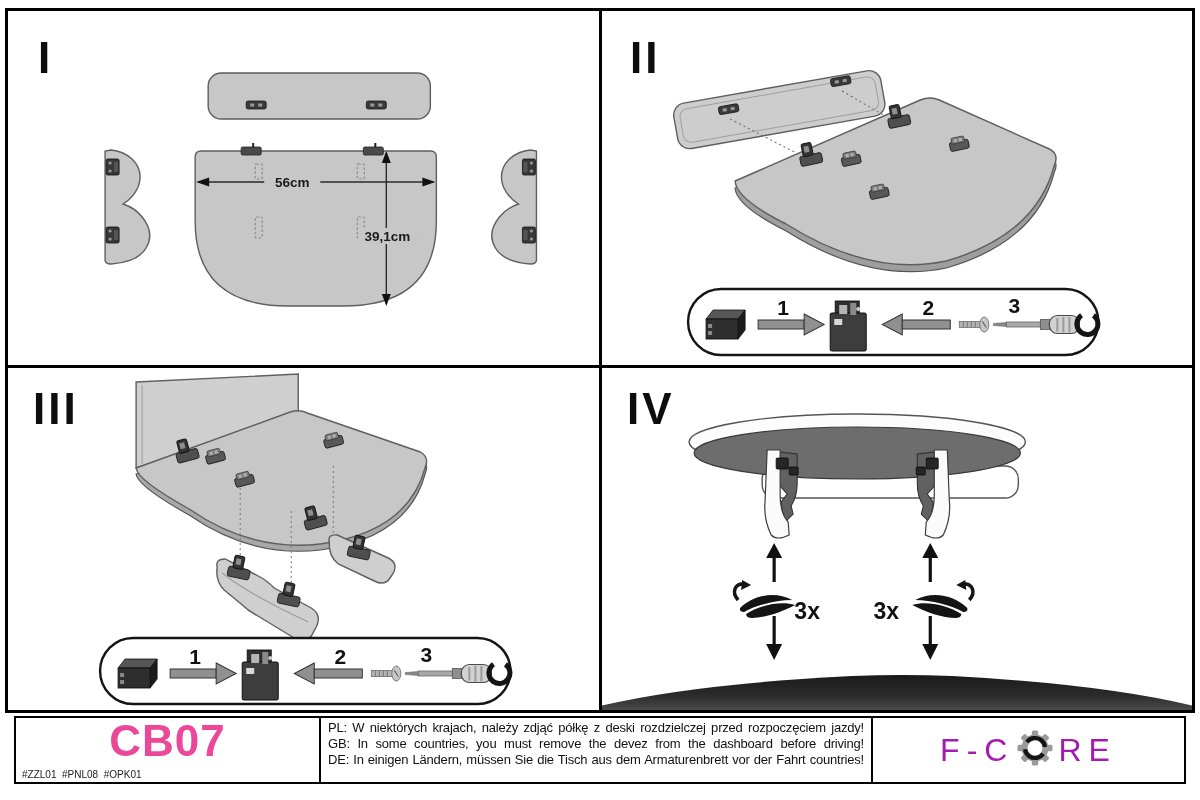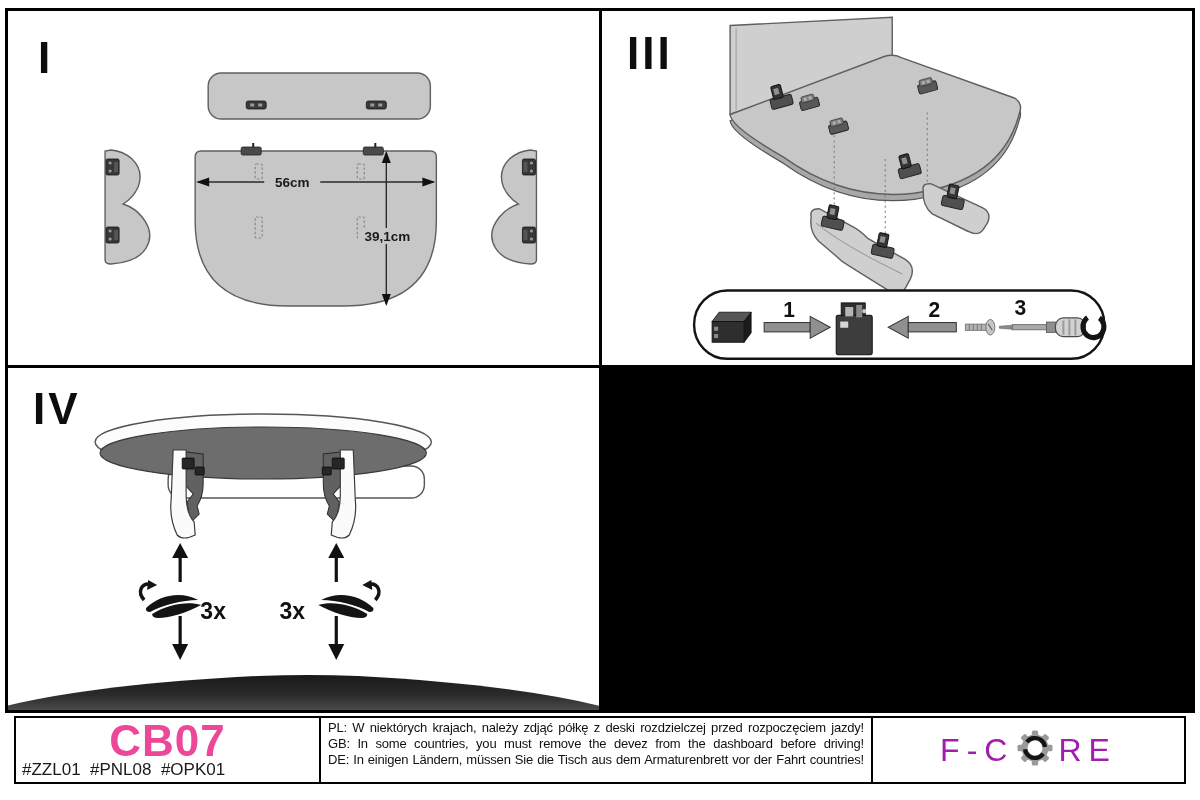--- a/index.html
+++ b/index.html
@@ -25,21 +25,21 @@
     display:flex;border:2px solid #000;background:#fff;box-sizing:border-box;
   }
   .fcell{box-sizing:border-box;height:100%;position:relative;}
   .fcell + .fcell{border-left:2px solid #000;}
   .model-cell{width:303px;}
   .model{
     position:absolute;top:-2px;left:0;right:0;text-align:center;
     font-size:44px;font-weight:800;letter-spacing:1px;color:#ec4899;
   }
   .codes{
-    position:absolute;left:6px;bottom:2px;font-size:17px;color:#1a1a1a;white-space:pre;
+    position:absolute;left:6px;bottom:2px;font-size:10px;color:#1a1a1a;white-space:pre;
   }
   .warn-cell{width:552px;padding:2px 7px 0 7px;}
   .warn{
     font-size:13px;line-height:16px;color:#111;white-space:nowrap;
     text-align:justify;text-align-last:justify;letter-spacing:-0.2px;
   }
   .brand-cell{flex:1;display:flex;align-items:center;justify-content:center;}
   .brand{display:flex;align-items:center;gap:2px;}
   .brand span{
     font-size:32px;font-weight:400;letter-spacing:7px;color:#a21caf;
@@ -198,20 +198,51 @@
 
       <g id="p1-bracket">
         <path d="M97,140 L97,249 Q97,253 103,253 Q130,251 138,237 Q147,222 134,206 Q127,197 115,193 Q125,187 130,176 Q136,160 124,148 Q115,140 103,139 Z" fill="#c7c7c7" stroke="#5f5f5f" stroke-width="1.4"></path>
         <use href="#clip-side" transform="translate(98,148)"></use>
         <use href="#clip-side" transform="translate(98,216)"></use>
       </g>
       <use href="#p1-bracket" transform="translate(625,0) scale(-1,1)"></use>
     </svg>
   </div>
 
+  <div class="panel">
+    <svg viewBox="0 0 590 354" preserveAspectRatio="none">
+      <text class="numeral" x="28" y="62">II</text>
+
+      <g>
+        <g transform="rotate(-10 175 98)">
+          <rect x="72" y="76" width="210" height="46" rx="12" fill="#cdcdcd" stroke="#5f5f5f" stroke-width="1.4"></rect>
+          <rect x="78" y="82" width="198" height="34" rx="8" fill="none" stroke="#9f9f9f" stroke-width="1"></rect>
+        </g>
+        <use href="#clip-flat" transform="translate(116,96) rotate(-10)"></use>
+        <use href="#clip-flat" transform="translate(228,68) rotate(-10)"></use>
+      </g>
+
+      <g stroke="#666" stroke-width="1" stroke-dasharray="2 3">
+        <line x1="128" y1="108" x2="198" y2="144"></line>
+        <line x1="240" y1="80" x2="288" y2="108"></line>
+      </g>
+
+      <g>
+        <path d="M133,170 L318,89 Q328,85 337,89 L447,138 Q457,143 452,154 Q434,224 344,250 Q268,266 184,213 Q134,188 133,170 Z" transform="translate(0,7)" fill="#9e9e9e" stroke="#555" stroke-width="1.2"></path>
+        <path d="M133,170 L318,89 Q328,85 337,89 L447,138 Q457,143 452,154 Q434,224 344,250 Q268,266 184,213 Q134,188 133,170 Z" fill="#c7c7c7" stroke="#5f5f5f" stroke-width="1.4"></path>
+        <use href="#clip-3d-big" transform="translate(196,140) rotate(-12)"></use>
+        <use href="#clip-3d-small" transform="translate(238,143) rotate(-12)"></use>
+        <use href="#clip-3d-big" transform="translate(284,102) rotate(-12)"></use>
+        <use href="#clip-3d-small" transform="translate(346,128) rotate(-12)"></use>
+        <use href="#clip-3d-small" transform="translate(266,176) rotate(-12)"></use>
+      </g>
+
+      <use href="#hw-legend" transform="translate(86,278)"></use>
+    </svg>
+  </div>
 
   <div class="panel">
     <svg viewBox="0 0 590 342" preserveAspectRatio="none">
       <text class="numeral" x="25" y="56">III</text>
 
       <g>
         <path d="M128,14 L290,6 L290,46 L128,100 Z" fill="#cfcfcf" stroke="#5f5f5f" stroke-width="1.4"></path>
         <line x1="134" y1="17" x2="134" y2="96" stroke="#9f9f9f" stroke-width="1"></line>
         <path d="M128,100 L282,44 Q291,41 299,45 L412,84 Q421,89 417,99 Q400,164 312,176 Q243,184 181,141 Q129,112 128,100 Z" transform="translate(0,6)" fill="#a8a8a8" stroke="#555" stroke-width="1.2"></path>
         <path d="M128,100 L282,44 Q291,41 299,45 L412,84 Q421,89 417,99 Q400,164 312,176 Q243,184 181,141 Q129,112 128,100 Z" fill="#c7c7c7" stroke="#5f5f5f" stroke-width="1.4"></path>

